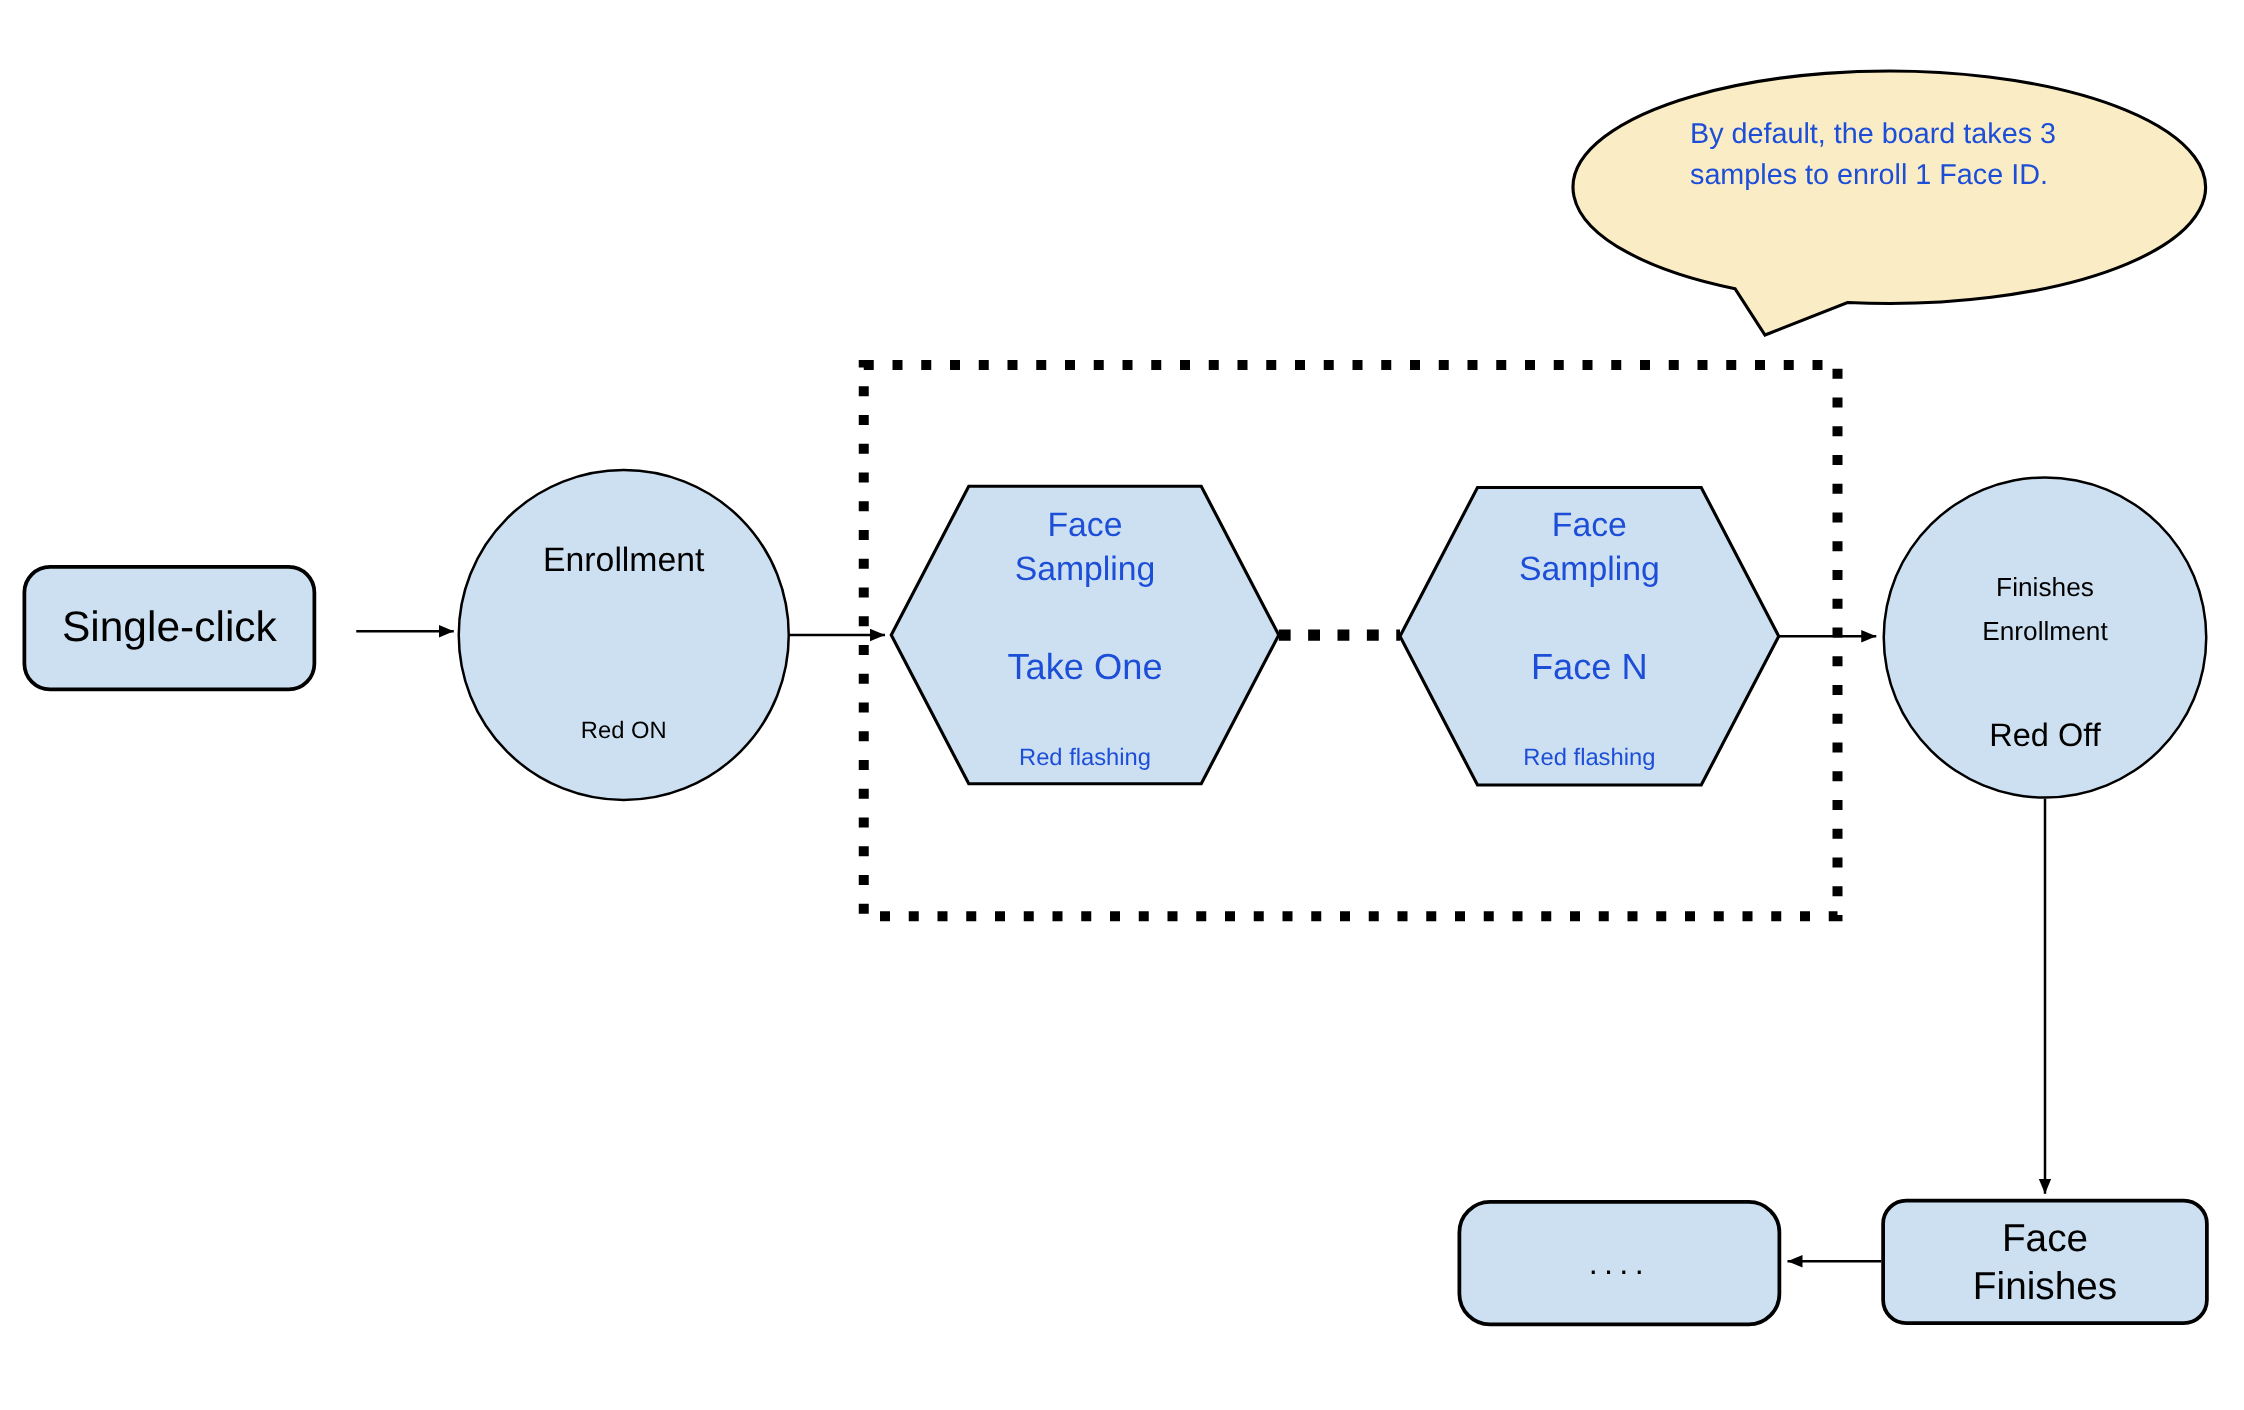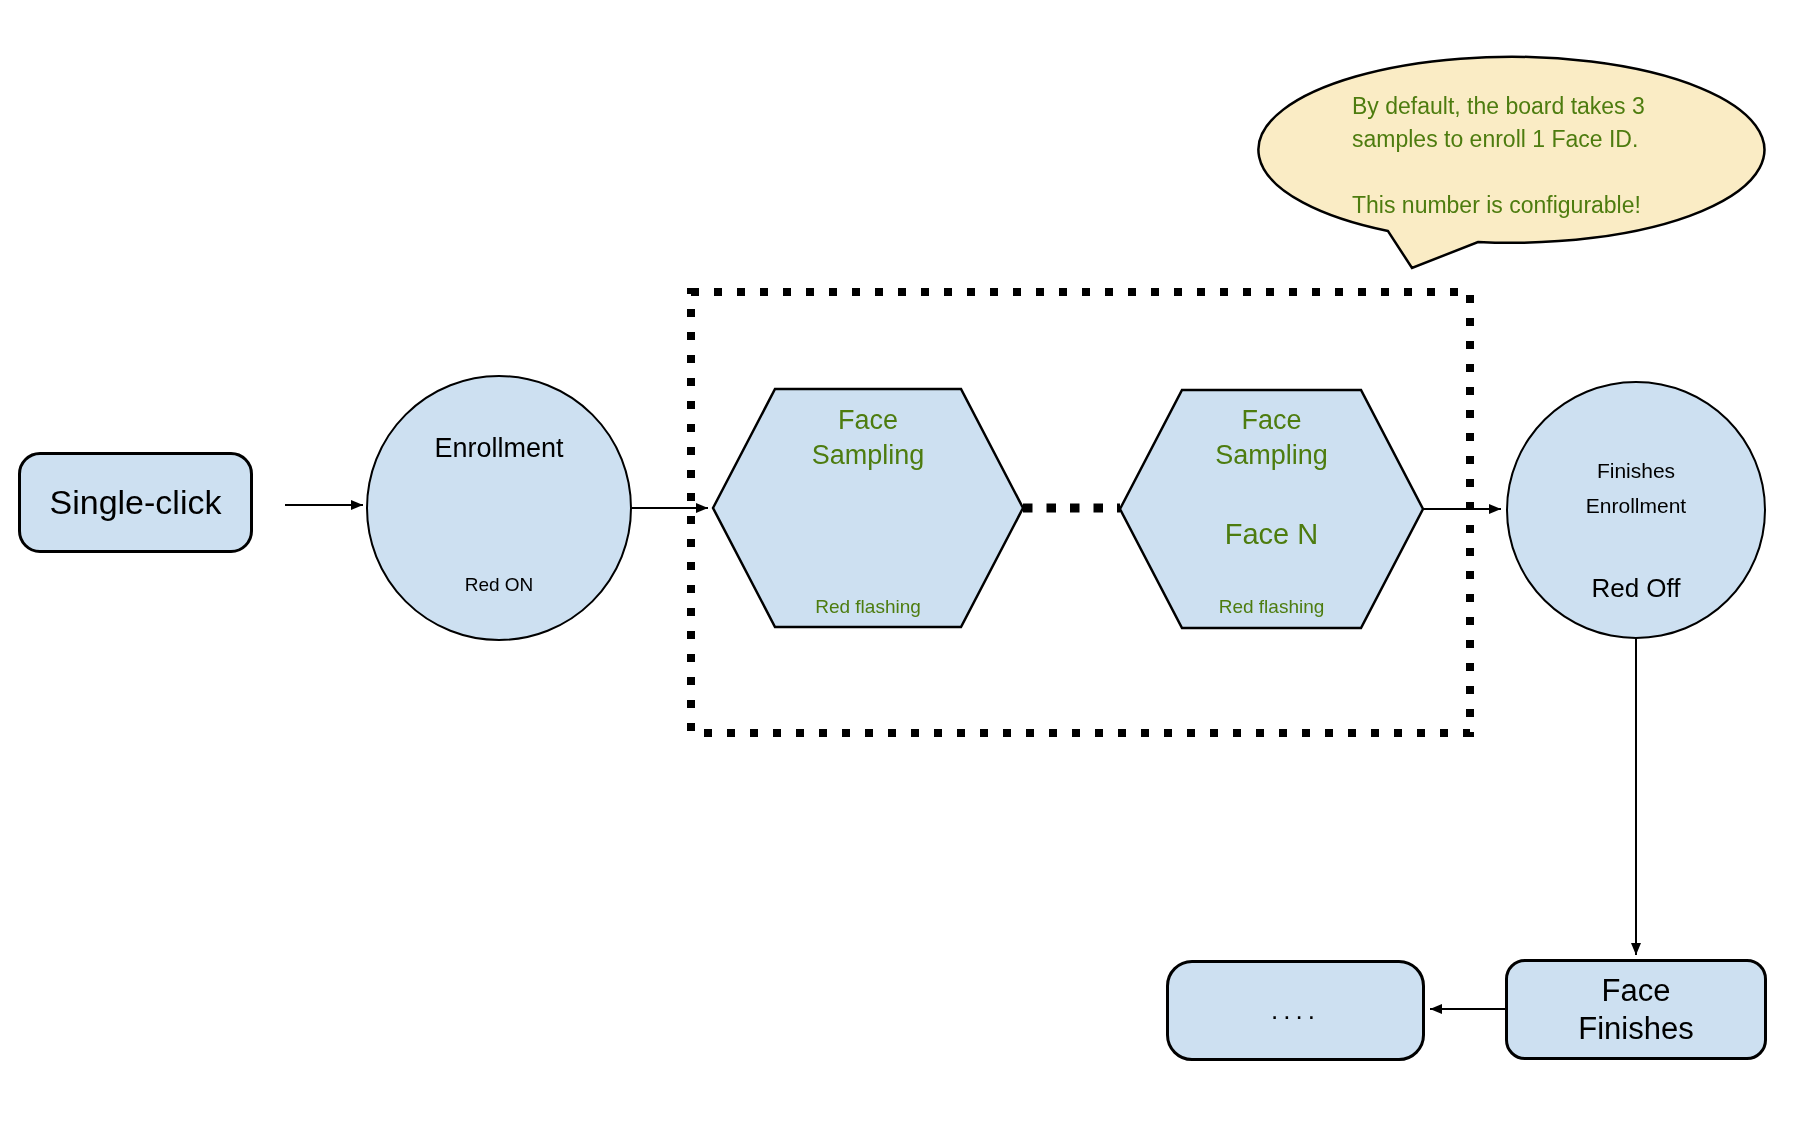--- a/index.html
+++ b/index.html
@@ -16,21 +16,21 @@
   .layer-svg { position:absolute; left:0; top:0; }
   .node {
     position:absolute; box-sizing:border-box;
     background:var(--node-fill); border:3px solid var(--stroke);
     display:flex; align-items:center; justify-content:center;
     text-align:center;
   }
   .rect { border-radius:22px; }
   .circle { border-radius:50%; border-width:2px; display:block; }
   .circle .label { position:absolute; left:0; width:100%; text-align:center; }
-  .txt { position:absolute; text-align:center; color:#4d7c0f; }
+  .txt { position:absolute; text-align:center; color:#1d4ed8; }
   .line { display:block; }
 
   
   .n-single { left:18px; top:452px; width:235px; height:101px; font-size:34px; }
   
   .n-starts { left:366px; top:375px; width:266px; height:266px; }
   .n-starts .main { top:54px; font-size:27px; line-height:35px; }
   .n-starts .status { top:197px; font-size:19px; }
   
   .n-finishes { left:1506px; top:381px; width:260px; height:258px; }
@@ -110,29 +110,29 @@
     <line x1="1023" y1="508" x2="1120" y2="508" stroke="var(--stroke)" stroke-width="9" stroke-dasharray="9.5 14"></line>
     <line x1="1423" y1="509" x2="1501" y2="509" stroke="var(--stroke)" stroke-width="2" marker-end="url(#arw)"></line>
     <line x1="1636" y1="639" x2="1636" y2="955" stroke="var(--stroke)" stroke-width="2" marker-end="url(#arw)"></line>
     <line x1="1505" y1="1009" x2="1430" y2="1009" stroke="var(--stroke)" stroke-width="2" marker-end="url(#arw)"></line>
   </svg>
 
   <div class="txt hex-main hex1">
     <span class="line">Face</span>
     <span class="line">Sampling</span>
   </div>
+  <div class="txt hex-take hex1">Take One</div>
   <div class="txt hex-status hex1">Red flashing</div>
 
   <div class="txt hex-main hex2">
     <span class="line">Face</span>
     <span class="line">Sampling</span>
   </div>
   <div class="txt hex-take hex2">Face N</div>
   <div class="txt hex-status hex2">Red flashing</div>
 
   <div class="txt callout-text">
     <span class="line">By default, the board takes 3</span>
     <span class="line">samples to enroll 1 Face ID.</span>
     <span class="spacer"></span>
-    <span class="line">This number is configurable!</span>
   </div>
 
 </div>
 
 </body></html>

